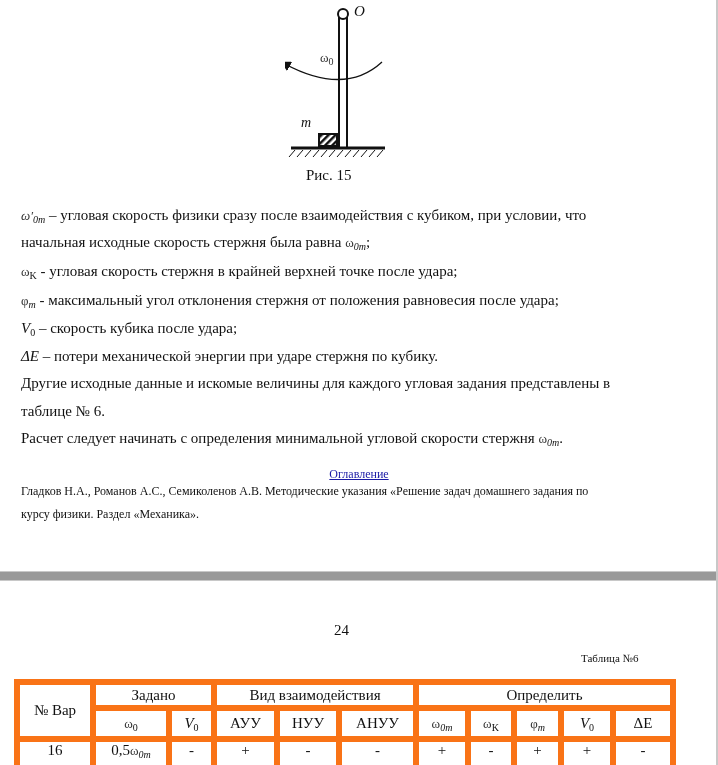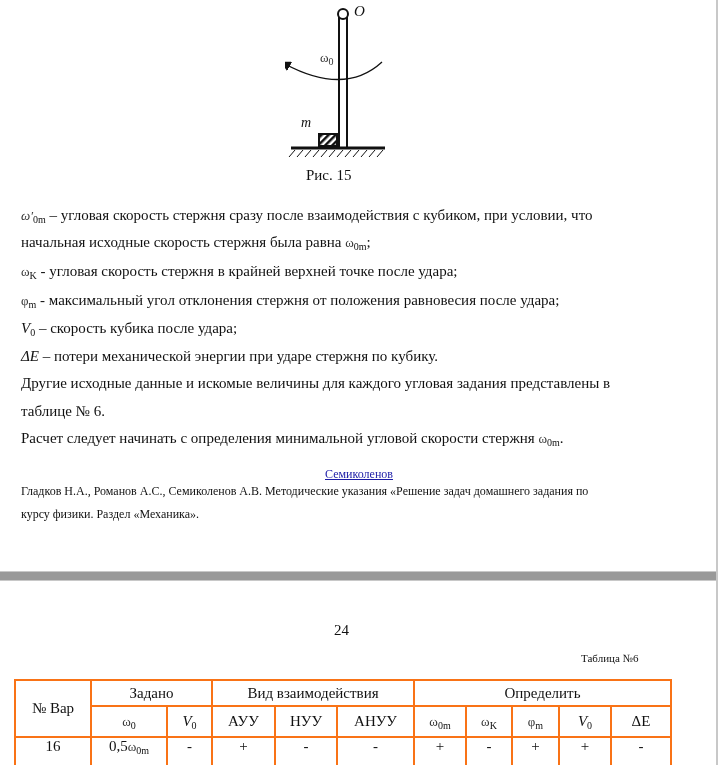--- a/index.html
+++ b/index.html
@@ -5,32 +5,32 @@
   html, body { margin:0; padding:0; }
   body {
     width:718px; height:765px; overflow:hidden; background:#ffffff;
     position:relative; font-family:"Liberation Serif", "DejaVu Serif", serif; color:#111;
   }
   .right-edge { position:absolute; left:716px; top:0; width:2px; height:765px; background:#c8c8c8; }
   .figure { position:absolute; left:285px; top:0; width:110px; height:160px; }
   .caption { position:absolute; left:306px; top:167px; font-size:15px; }
   .line { position:absolute; left:21px; font-size:15px; white-space:nowrap; }
   .sym { font-style:italic; }
-  .sub { font-size:10px; vertical-align:-3px; }
+  .sub { font-size:10px; vertical-align:-3px; font-style:italic; }
   .toc-link { position:absolute; left:0; width:718px; top:467px; text-align:center; font-size:12px; }
   .toc-link a { color:#1a1aa6; text-decoration:underline; }
   .footer-ref { position:absolute; left:21px; font-size:12px; white-space:nowrap; }
   .page-break { position:absolute; left:0; top:571px; width:716px; height:8px; background:#999999; border-top:1px solid #c8c8c8; border-bottom:1px solid #c8c8c8; }
   .page-num { position:absolute; left:334px; top:622px; font-size:15px; }
   .table-title { position:absolute; left:581px; top:652px; font-size:11px; }
   table.t6 {
     position:absolute; left:14px; top:679px; border-collapse:collapse;
     font-size:15px; text-align:center;
   }
-  table.t6 td, table.t6 th { border:2px solid #f97316; padding:0; font-weight:normal; }
+  table.t6 td, table.t6 th { border:6px solid #f97316; padding:0; font-weight:normal; }
   .r1 { height:26px; } .r2 { height:31px; } .r3 { height:40px; vertical-align:top; }
   .greek { font-size:13px; color:#333; }
 </style>
 </head>
 <body>
 
 <div class="right-edge"></div>
 
 <div class="figure">
   <svg width="110" height="160" viewBox="0 0 110 160">
@@ -69,21 +69,21 @@
   </svg>
   <span style="position:absolute;left:69px;top:3px;font-style:italic;font-size:15px;">O</span>
   <span style="position:absolute;left:35px;top:50px;font-size:13px;color:#333;">
     <span>ω</span><span class="sub" style="font-style:normal">0</span>
   </span>
   <span style="position:absolute;left:16px;top:115px;font-style:italic;font-size:14px;">m</span>
 </div>
 <div class="caption">Рис. 15</div>
 
 <div class="line" style="top:207px;">
-  <span class="sym greek">ω′</span><span class="sub">0m</span><span> – угловая скорость стержня сразу после взаимодействия с кубиком, при условии, что</span>
+  <span class="sym greek">ω′</span><span class="sub">0m</span><span> – угловая скорость физики сразу после взаимодействия с кубиком, при условии, что</span>
 </div>
 <div class="line" style="top:234px;">
   <span>начальная исходные скорость стержня была равна </span><span class="greek">ω</span><span class="sub">0m</span><span>;</span>
 </div>
 <div class="line" style="top:263px;">
   <span class="greek">ω</span><span class="sub" style="font-style:normal">K</span><span> - угловая скорость стержня в крайней верхней точке после удара;</span>
 </div>
 <div class="line" style="top:292px;">
   <span class="greek">φ</span><span class="sub">m</span><span> - максимальный угол отклонения стержня от положения равновесия после удара;</span>
 </div>
@@ -93,21 +93,21 @@
 <div class="line" style="top:348px;">
   <span class="sym">ΔE</span><span> – потери механической энергии при ударе стержня по кубику.</span>
 </div>
 <div class="line" style="top:375px;">Другие исходные данные и искомые величины для каждого угловая задания представлены в</div>
 <div class="line" style="top:403px;">таблице № 6.</div>
 <div class="line" style="top:430px;">
   <span>Расчет следует начинать с определения минимальной угловой скорости стержня </span><span class="greek">ω</span><span class="sub">0m</span><span>.</span>
 </div>
 
 <div class="toc-link">
-  <a href="#">Семиколенов</a>
+  <a href="#">Оглавление</a>
 </div>
 <div class="footer-ref" style="top:484px;">Гладков Н.А., Романов А.С., Семиколенов А.В. Методические указания «Решение задач домашнего задания по</div>
 <div class="footer-ref" style="top:507px;">курсу физики. Раздел «Механика».</div>
 
 <div class="page-break"></div>
 
 <div class="page-num">24</div>
 <div class="table-title">Таблица №6</div>
 
 <table class="t6">

